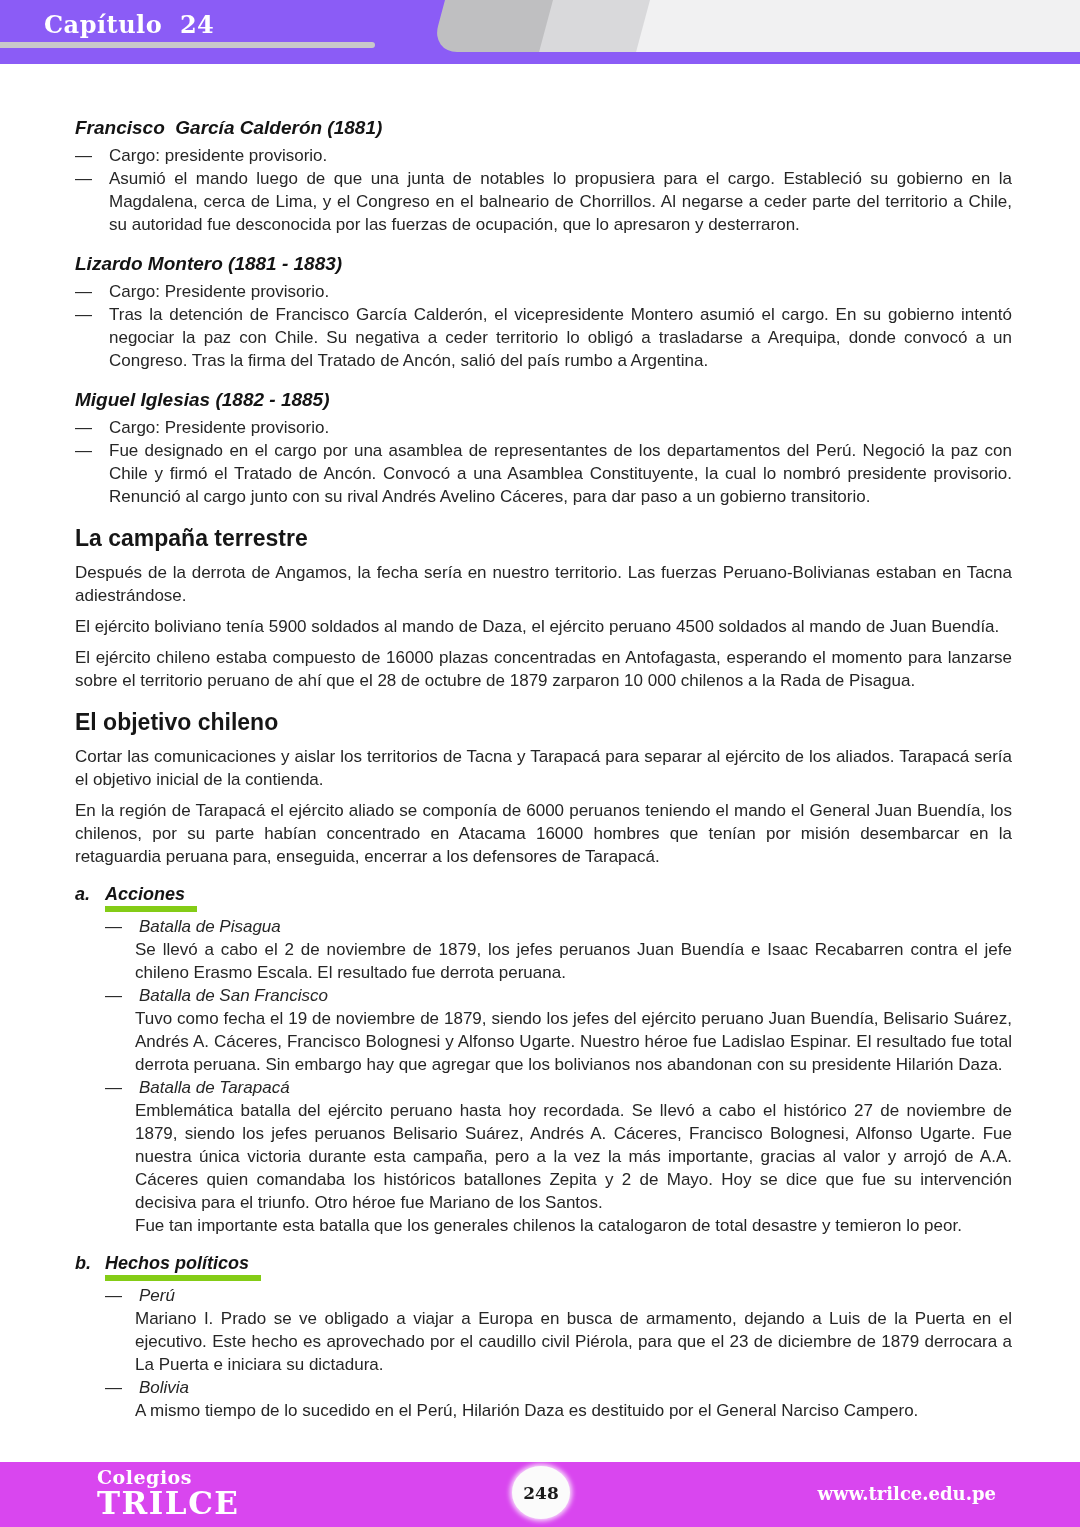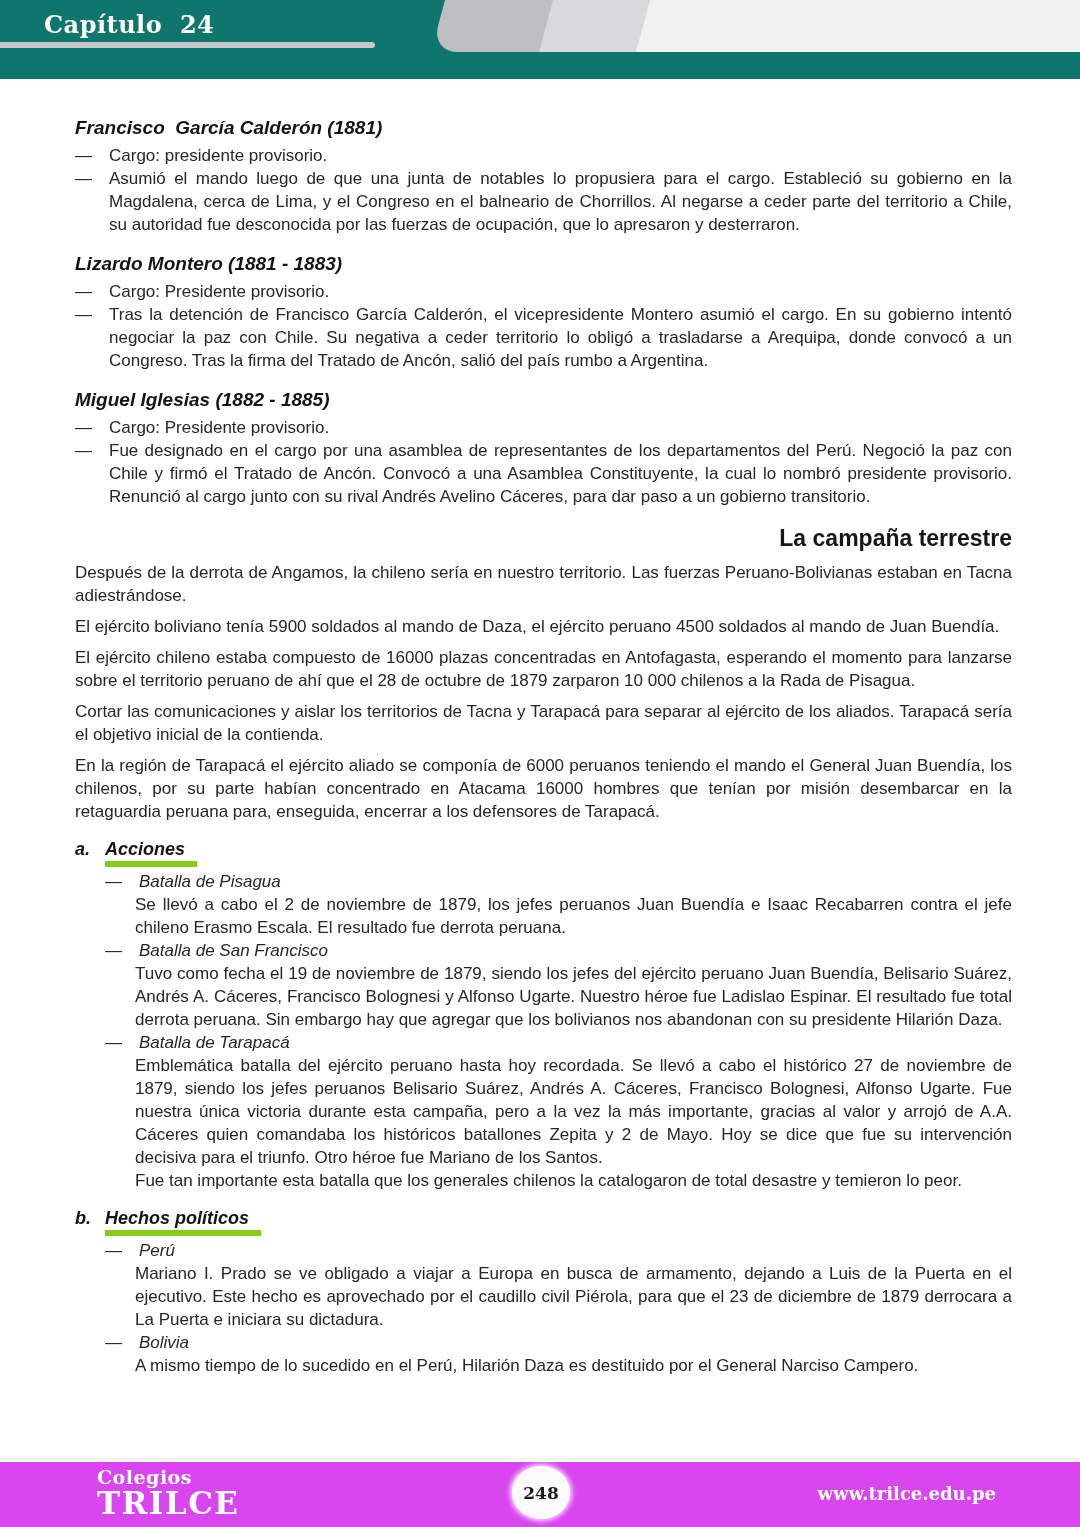--- a/index.html
+++ b/index.html
@@ -4,22 +4,22 @@
 <style>
   * { margin:0; padding:0; box-sizing:border-box; }
   html,body { background:#ffffff; }
   body {
     width:1080px; height:1527px; position:relative; overflow:hidden;
     font-family:"Liberation Sans", sans-serif; color:#262626;
   }
 
   
   .page-header {
-    position:absolute; top:0; left:0; width:1080px; height:79px;
-    background:#0f766e; overflow:hidden;
+    position:absolute; top:0; left:0; width:1080px; height:64px;
+    background:#8b5cf6; overflow:hidden;
   }
   .stripe {
     position:absolute; top:0; height:52px; width:760px;
     transform:skewX(-15deg); transform-origin:top left;
   }
   .stripe-1 { left:445px; background:#bfbfc1; border-bottom-left-radius:26px; }
   .stripe-2 { left:553px; background:#d9d9db; }
   .stripe-3 { left:650px; background:#f1f1f2; width:560px; }
   .chapter-underline {
     position:absolute; left:0; top:42px; width:375px; height:6px;
@@ -43,21 +43,21 @@
   }
   .president { margin-top:16px; }
   .president.first { margin-top:42px; }
 
   .dash-item { display:flex; }
   .dash { flex:0 0 34px; }
   .dash-text { flex:1; text-align:justify; }
 
   .h2 {
     font-size:23px; font-weight:bold; color:#161616;
-    line-height:28px; margin-top:16px; margin-bottom:9px;text-align:right;
+    line-height:28px; margin-top:16px; margin-bottom:9px;
   }
   .para { text-align:justify; margin-bottom:8px; }
   .sub2 { margin-top:18px; margin-bottom:9px; }
 
   .lettered { margin-top:14px; }
   .lettered-head {
     display:flex; font-weight:bold; font-style:italic;
     font-size:18px; line-height:24px; margin-bottom:3px; color:#141414;
   }
   .letter { flex:0 0 30px; }
@@ -136,26 +136,27 @@
       <p class="dash-text">Cargo: Presidente provisorio.</p>
     </div>
     <div class="dash-item">
       <span class="dash">—</span>
       <p class="dash-text">Fue designado en el cargo por una asamblea de representantes de los departamentos del Perú. Negoció la paz con Chile y firmó el Tratado de Ancón. Convocó a una Asamblea Constituyente, la cual lo nombró presidente provisorio. Renunció al cargo junto con su rival Andrés Avelino Cáceres, para dar paso a un gobierno transitorio.</p>
     </div>
   </div>
 
   <div>
     <div class="h2">La campaña terrestre</div>
-    <p class="para">Después de la derrota de Angamos, la chileno sería en nuestro territorio. Las fuerzas Peruano-Bolivianas estaban en Tacna adiestrándose.</p>
+    <p class="para">Después de la derrota de Angamos, la fecha sería en nuestro territorio. Las fuerzas Peruano-Bolivianas estaban en Tacna adiestrándose.</p>
     <p class="para">El ejército boliviano tenía 5900 soldados al mando de Daza, el ejército peruano 4500 soldados al mando de Juan Buendía.</p>
     <p class="para">El ejército chileno estaba compuesto de 16000 plazas concentradas en Antofagasta, esperando el momento para lanzarse sobre el territorio peruano de ahí que el 28 de octubre de 1879 zarparon 10 000 chilenos a la Rada de Pisagua.</p>
   </div>
 
   <div>
+    <div class="h2">El objetivo chileno</div>
     <p class="para">Cortar las comunicaciones y aislar los territorios de Tacna y Tarapacá para separar al ejército de los aliados. Tarapacá sería el objetivo inicial de la contienda.</p>
   </div>
 
   <div>
     <p class="para">En la región de Tarapacá el ejército aliado se componía de 6000 peruanos teniendo el mando el General Juan Buendía, los chilenos, por su parte habían concentrado en Atacama 16000 hombres que tenían por misión desembarcar en la retaguardia peruana para, enseguida, encerrar a los defensores de Tarapacá.</p>
   </div>
 
   <div class="lettered">
     <div class="lettered-head">
       <span class="letter">a.</span>

